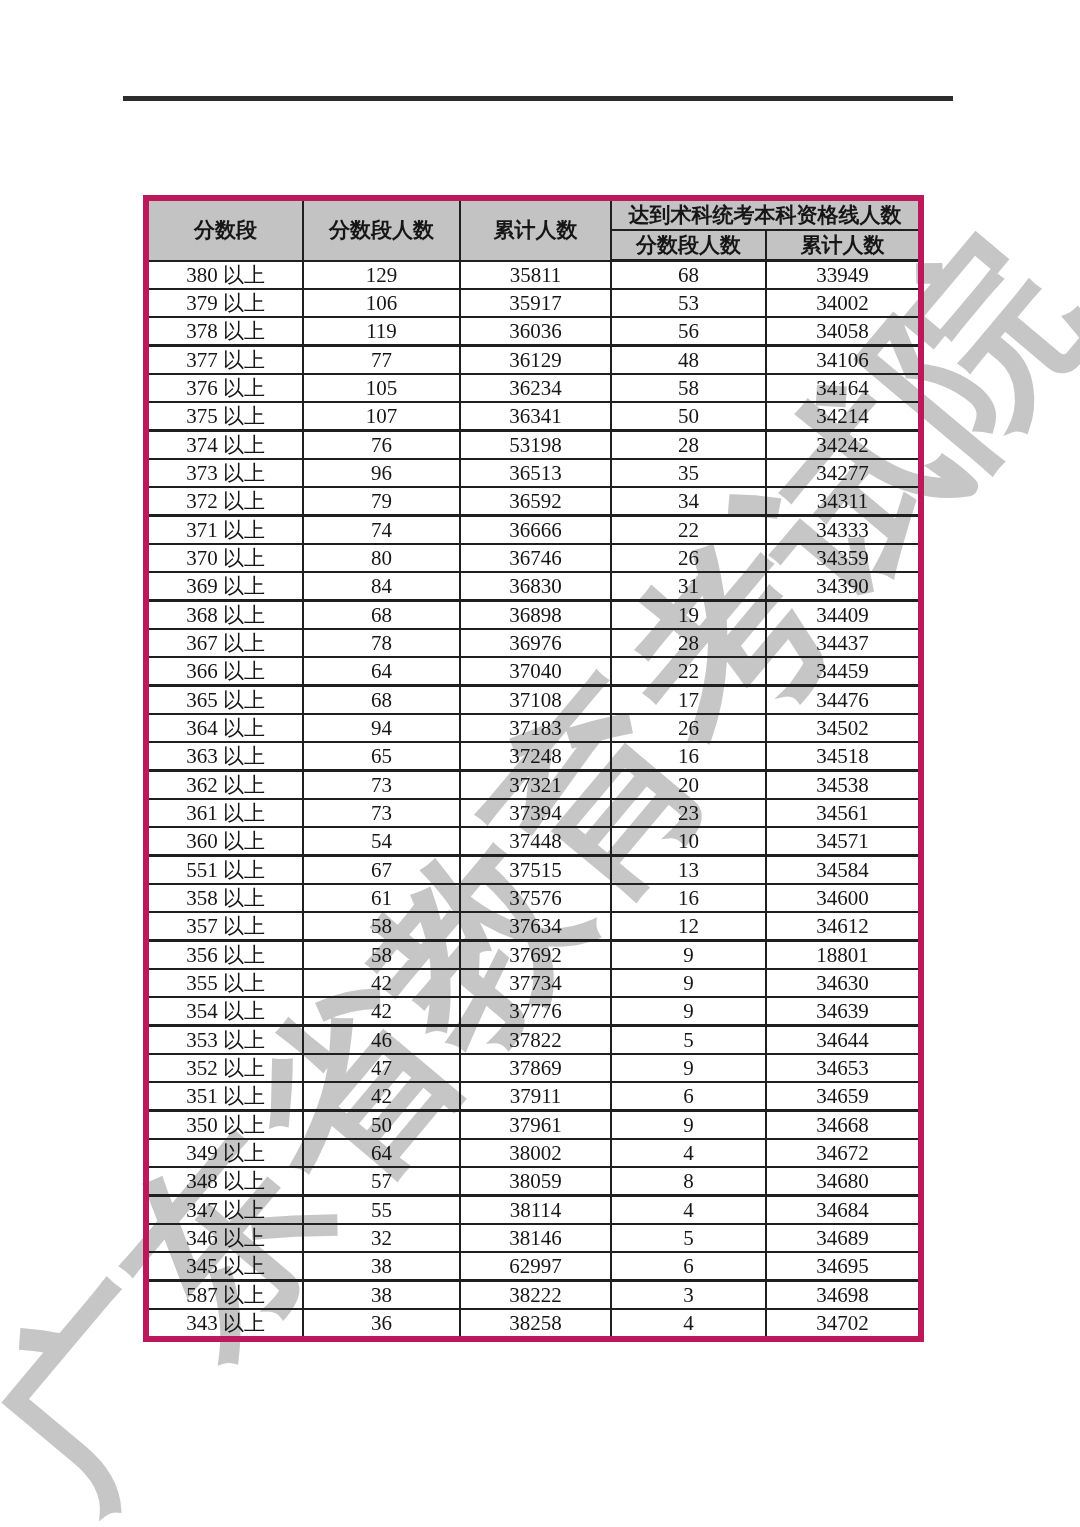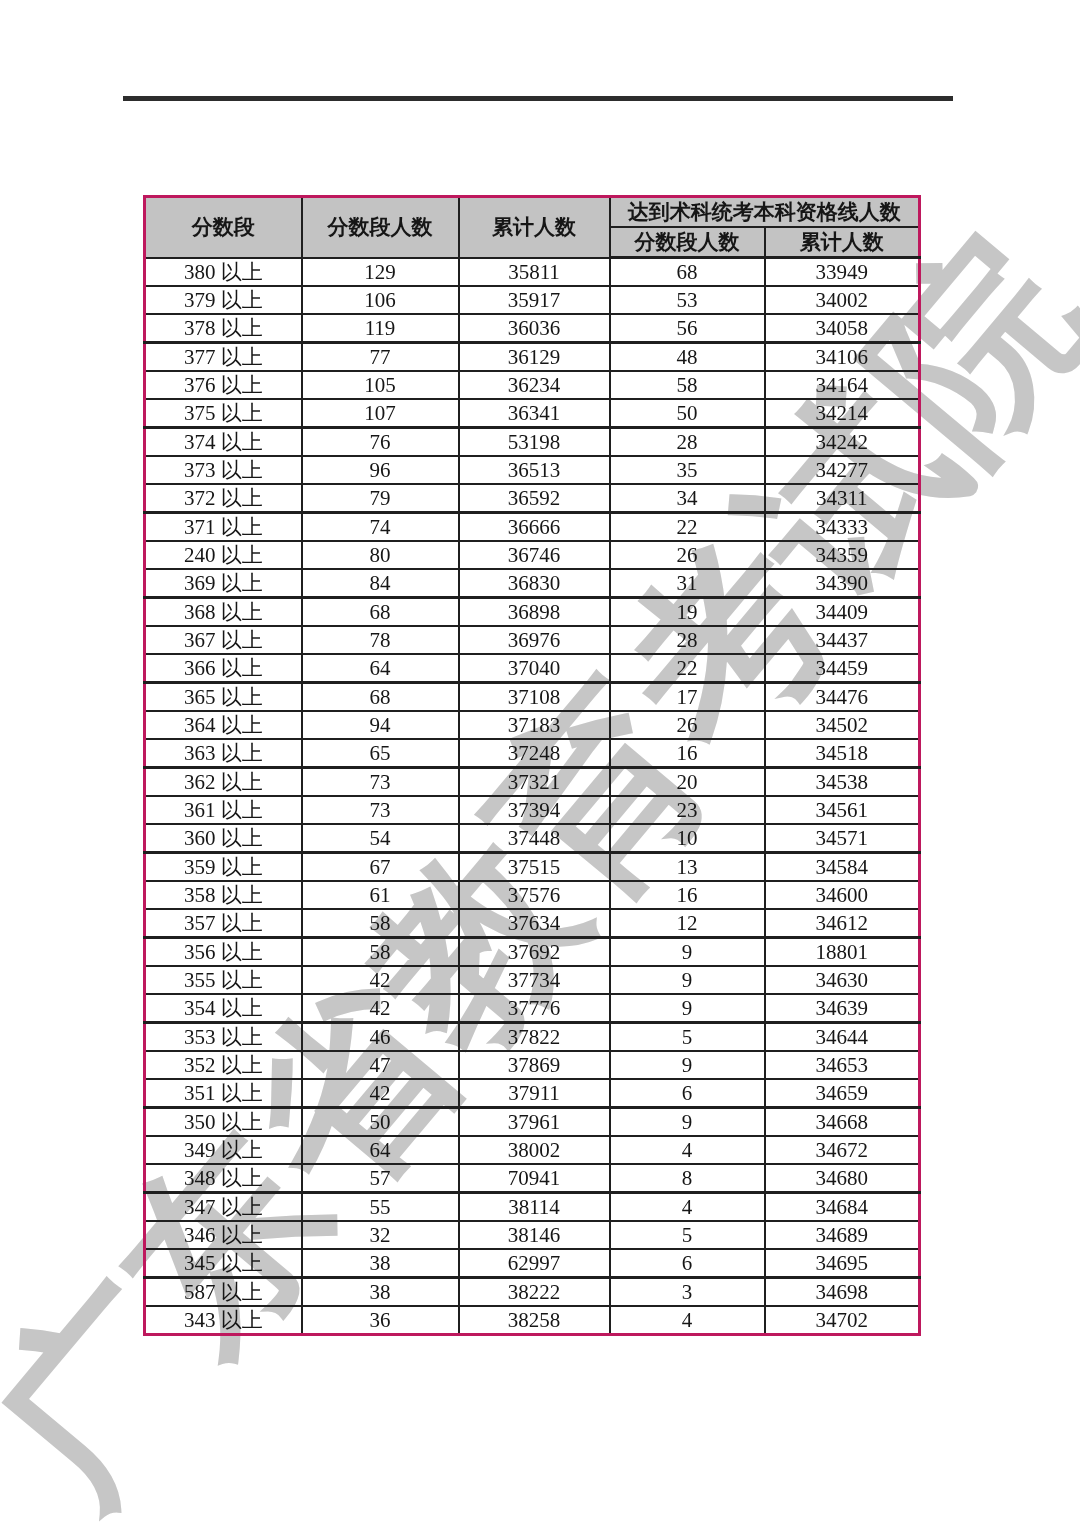--- a/index.html
+++ b/index.html
@@ -29,21 +29,21 @@
     z-index: 0;
     user-select: none;
   }
   table.score-table {
     position: absolute;
     left: 143px; top: 195px;
     width: 775px;
     border-collapse: collapse;
     table-layout: fixed;
     z-index: 1;
-    border: 3px solid #be185d;
+    border: 6px solid #be185d;
   }
   .score-table th, .score-table td {
     border: 2px solid #1f1f1f;
     text-align: center;
     vertical-align: middle;
     color: #161616;
     font-size: 21px;
     overflow: hidden;
   }
   .score-table th {
@@ -152,21 +152,21 @@
         <td>34311</td>
       </tr>
       <tr>
         <td>371 以上</td>
         <td>74</td>
         <td>36666</td>
         <td>22</td>
         <td>34333</td>
       </tr>
       <tr>
-        <td>240 以上</td>
+        <td>370 以上</td>
         <td>80</td>
         <td>36746</td>
         <td>26</td>
         <td>34359</td>
       </tr>
       <tr class="thick">
         <td>369 以上</td>
         <td>84</td>
         <td>36830</td>
         <td>31</td>
@@ -229,21 +229,21 @@
         <td>34561</td>
       </tr>
       <tr class="thick">
         <td>360 以上</td>
         <td>54</td>
         <td>37448</td>
         <td>10</td>
         <td>34571</td>
       </tr>
       <tr>
-        <td>359 以上</td>
+        <td>551 以上</td>
         <td>67</td>
         <td>37515</td>
         <td>13</td>
         <td>34584</td>
       </tr>
       <tr>
         <td>358 以上</td>
         <td>61</td>
         <td>37576</td>
         <td>16</td>
@@ -308,21 +308,21 @@
       <tr>
         <td>349 以上</td>
         <td>64</td>
         <td>38002</td>
         <td>4</td>
         <td>34672</td>
       </tr>
       <tr class="thick">
         <td>348 以上</td>
         <td>57</td>
-        <td>70941</td>
+        <td>38059</td>
         <td>8</td>
         <td>34680</td>
       </tr>
       <tr>
         <td>347 以上</td>
         <td>55</td>
         <td>38114</td>
         <td>4</td>
         <td>34684</td>
       </tr>

